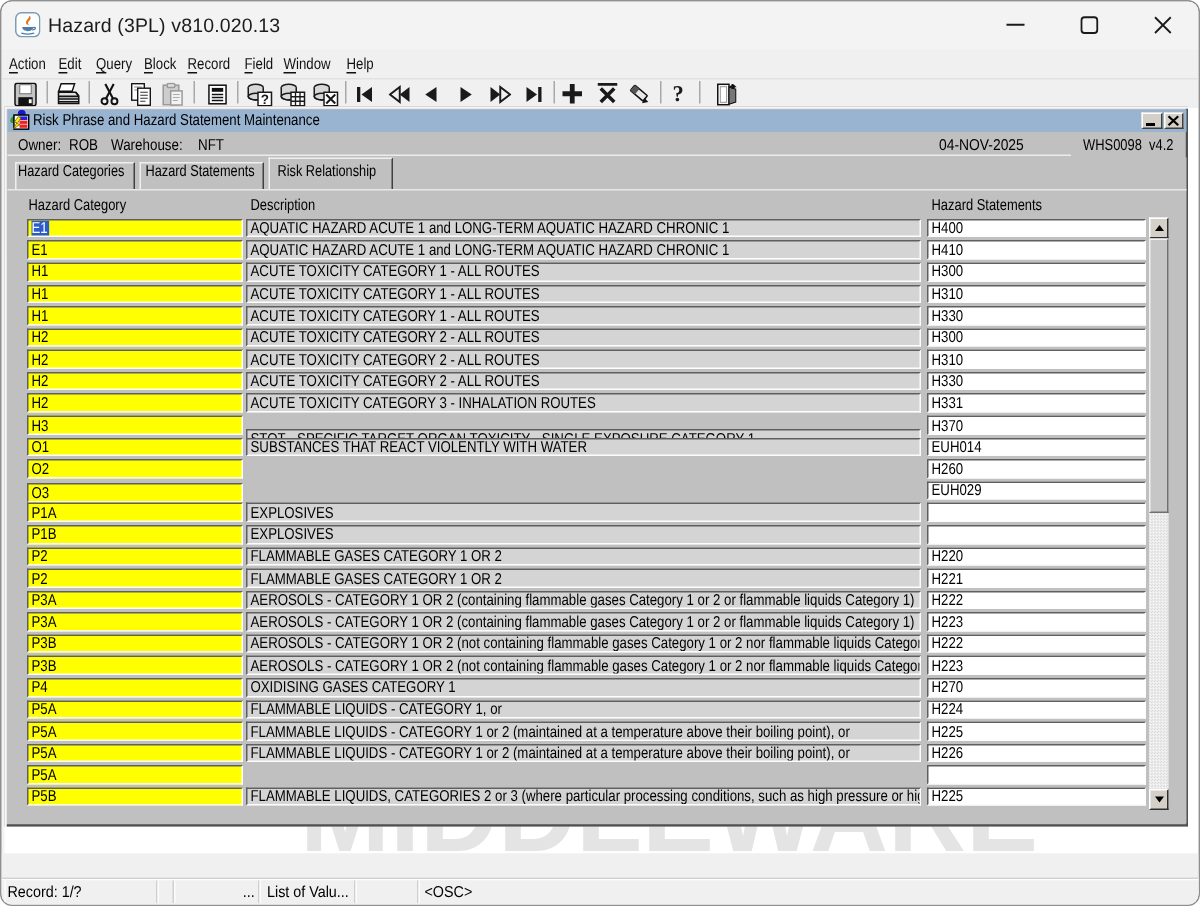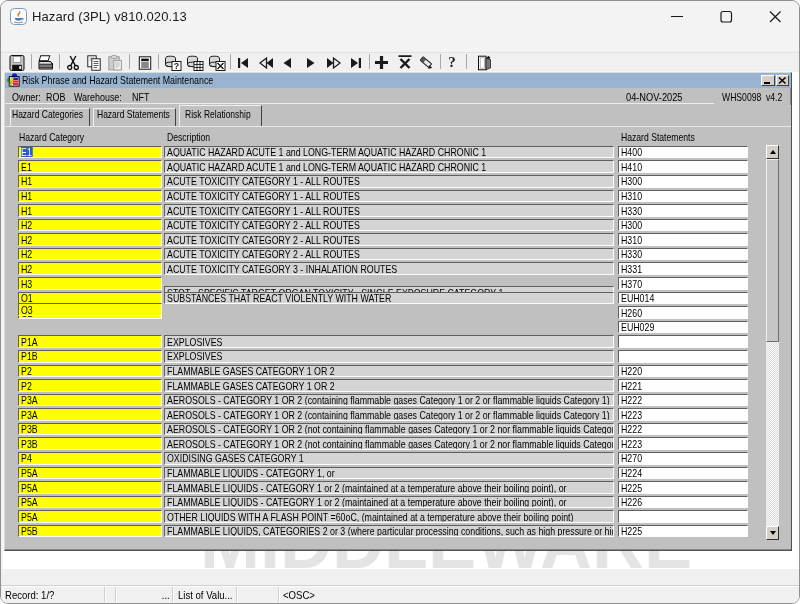--- a/index.html
+++ b/index.html
@@ -31,21 +31,21 @@
 .tab .t { position:absolute; transform:scaleX(0.81); transform-origin:0 0; }
 #canvas { position:absolute; left:1.5px; top:54.5px; width:786px; height:423px; background:#c0c0c0; border-top:1px solid #e8e8e8; }
 .hdr { position:absolute; top:59.5px; font-size:10.5px; color:#000; transform:scaleX(0.82); transform-origin:0 0; white-space:nowrap; }
 .cell { position:absolute; height:12.6px; border-top:1px solid #5f5f5f; border-left:1px solid #5f5f5f;
   border-right:1px solid #fdfdfd; border-bottom:1px solid #fdfdfd;
   font-size:10.5px; line-height:10.6px; padding:0.5px 0 0 2px;
   white-space:nowrap; overflow:hidden; color:#000; }
 .t { font-style:normal; display:inline-block; transform:scaleX(0.84); transform-origin:0 0; white-space:nowrap; }
 .c1 { left:15px; width:144px; background:#ffff00; }
 .c2 { left:161px; width:450px; background:#d4d4d4; }
-.c3 { left:614.5px; width:130px; background:#ffffff; }
+.c3 { left:614.5px; width:146px; background:#ffffff; }
 .sel { background:#2a5ccd; color:#fff; display:inline-block; height:11.6px; padding:0 1.5px 0 0.5px; margin:-0.5px 0 0 -0.5px; }
 #sbar { position:absolute; left:762.5px; top:74px; width:13.5px; height:394.5px;
   background-image:repeating-conic-gradient(#fafafa 0% 25%, #dcdcdc 0% 50%); background-size:2px 2px; }
 .sbtn { position:absolute; left:0; width:13.5px; height:13.5px; background:#d4d0c8;
   border-top:1px solid #fff; border-left:1px solid #fff; border-right:1.5px solid #303030; border-bottom:1.5px solid #303030; }
 #sthumb { position:absolute; left:0; top:13.5px; width:13.5px; height:183px; background:#c6c6c6;
   border-top:1px solid #f0f0f0; border-left:1px solid #f0f0f0; border-right:1px solid #707070; border-bottom:1px solid #707070; }
 .arr { position:absolute; left:3px; width:0; height:0; border-left:3.5px solid transparent; border-right:3.5px solid transparent; }
 #botgray { position:absolute; left:0; top:568px; width:800px; height:36px; background:#f0f0f0; }
 #statline { position:absolute; left:0; top:583.5px; width:800px; height:2px; background:#fdfdfd; border-top:1px solid #d0d0d0; }
@@ -70,20 +70,30 @@
     <span class="ttext">Hazard (3PL) v810.020.13</span>
     <svg class="capbtn" style="left:653px" width="46" height="32">
         <path d="M17 15.5 h12" stroke="#1a1a1a" stroke-width="1.2"></path>
       </svg>
     <svg class="capbtn" style="left:702px" width="46" height="32">
         <rect x="18" y="10.5" width="10.5" height="10.5" rx="2" fill="none" stroke="#1a1a1a" stroke-width="1.2"></rect>
       </svg>
     <svg class="capbtn" style="left:751px" width="46" height="32">
         <path d="M18 10.5 L28.5 21 M28.5 10.5 L18 21" stroke="#1a1a1a" stroke-width="1.2"></path>
       </svg>
+  </div>
+  <div id="menubar">
+    <span class="mi" style="left:4.7px"><u>A</u>ction</span>
+    <span class="mi" style="left:38.4px"><u>E</u>dit</span>
+    <span class="mi" style="left:62.8px"><u>Q</u>uery</span>
+    <span class="mi" style="left:94.6px"><u>B</u>lock</span>
+    <span class="mi" style="left:123.5px"><u>R</u>ecord</span>
+    <span class="mi" style="left:161.9px"><u>F</u>ield</span>
+    <span class="mi" style="left:187.9px"><u>W</u>indow</span>
+    <span class="mi" style="left:230.1px"><u>H</u>elp</span>
   </div>
   <div id="toolbar"></div>
   <span class="ti" style="left:8px">
       <svg width="16" height="16" viewBox="0 0 16 16">
         <rect x="1" y="0.5" width="14" height="15" rx="1.5" fill="#c4c4c4" stroke="#111"></rect>
         <rect x="4.2" y="1.5" width="7.6" height="6" fill="#fff" stroke="#666" stroke-width="0.6"></rect>
         <rect x="3.2" y="9.8" width="9.6" height="5.4" fill="#111"></rect>
         <rect x="10.2" y="11.2" width="1.9" height="2.6" fill="#fff"></rect>
       </svg>
     </span>
@@ -312,21 +322,21 @@
       <div class="cell c2" style="top:191.44px"><i class="t">ACUTE TOXICITY CATEGORY 3 - INHALATION ROUTES</i></div>
       <div class="cell c3" style="top:191.44px"><i class="t">H331</i></div>
 <div class="cell c1" style="top:206.02px"><i class="t">H3</i></div>
       <div class="cell c2" style="top:215px"><i class="t">STOT - SPECIFIC TARGET ORGAN TOXICITY - SINGLE EXPOSURE CATEGORY 1</i></div>
       <div class="cell c3" style="top:206.02px"><i class="t">H370</i></div>
 <div class="cell c1" style="top:220.60px"><i class="t">O1</i></div>
       <div class="cell c2" style="top:220.60px"><i class="t">SUBSTANCES THAT REACT VIOLENTLY WITH WATER</i></div>
       <div class="cell c3" style="top:220.60px"><i class="t">EUH014</i></div>
 <div class="cell c1" style="top:235.18px"><i class="t">O2</i></div>
       <div class="cell c3" style="top:235.18px"><i class="t">H260</i></div>
-<div class="cell c1" style="top:232px"><i class="t">O3</i></div>
+<div class="cell c1" style="top:251px"><i class="t">O3</i></div>
       <div class="cell c3" style="top:249.76px"><i class="t">EUH029</i></div>
 <div class="cell c1" style="top:264.34px"><i class="t">P1A</i></div>
       <div class="cell c2" style="top:264.34px"><i class="t">EXPLOSIVES</i></div>
       <div class="cell c3" style="top:264.34px"><i class="t"></i></div>
 <div class="cell c1" style="top:278.92px"><i class="t">P1B</i></div>
       <div class="cell c2" style="top:278.92px"><i class="t">EXPLOSIVES</i></div>
       <div class="cell c3" style="top:278.92px"><i class="t"></i></div>
 <div class="cell c1" style="top:293.50px"><i class="t">P2</i></div>
       <div class="cell c2" style="top:293.50px"><i class="t">FLAMMABLE GASES CATEGORY 1 OR 2</i></div>
       <div class="cell c3" style="top:293.50px"><i class="t">H220</i></div>
@@ -351,21 +361,20 @@
 <div class="cell c1" style="top:395.56px"><i class="t">P5A</i></div>
       <div class="cell c2" style="top:395.56px"><i class="t">FLAMMABLE LIQUIDS - CATEGORY 1, or</i></div>
       <div class="cell c3" style="top:395.56px"><i class="t">H224</i></div>
 <div class="cell c1" style="top:410.14px"><i class="t">P5A</i></div>
       <div class="cell c2" style="top:410.14px"><i class="t">FLAMMABLE LIQUIDS - CATEGORY 1 or 2 (maintained at a temperature above their boiling point), or</i></div>
       <div class="cell c3" style="top:410.14px"><i class="t">H225</i></div>
 <div class="cell c1" style="top:424.72px"><i class="t">P5A</i></div>
       <div class="cell c2" style="top:424.72px"><i class="t">FLAMMABLE LIQUIDS - CATEGORY 1 or 2 (maintained at a temperature above their boiling point), or</i></div>
       <div class="cell c3" style="top:424.72px"><i class="t">H226</i></div>
 <div class="cell c1" style="top:439.30px"><i class="t">P5A</i></div>
-      <div class="cell c2" style="top:439.30px"><i class="t">OTHER LIQUIDS WITH A FLASH POINT =60oC, (maintained at a temperature above their boiling point)</i></div>
       <div class="cell c3" style="top:439.30px"><i class="t"></i></div>
 <div class="cell c1" style="top:453.88px"><i class="t">P5B</i></div>
       <div class="cell c2" style="top:453.88px"><i class="t">FLAMMABLE LIQUIDS, CATEGORIES 2 or 3 (where particular processing conditions, such as high pressure or high temperature, may create major-accident hazards)</i></div>
       <div class="cell c3" style="top:453.88px"><i class="t">H225</i></div>
     <div id="sbar">
       <span class="sbtn" style="top:0">
           <i class="arr" style="top:3.5px;border-bottom:4.5px solid #000;"></i>
         </span>
       <div id="sthumb"></div>
       <span class="sbtn" style="bottom:0">

